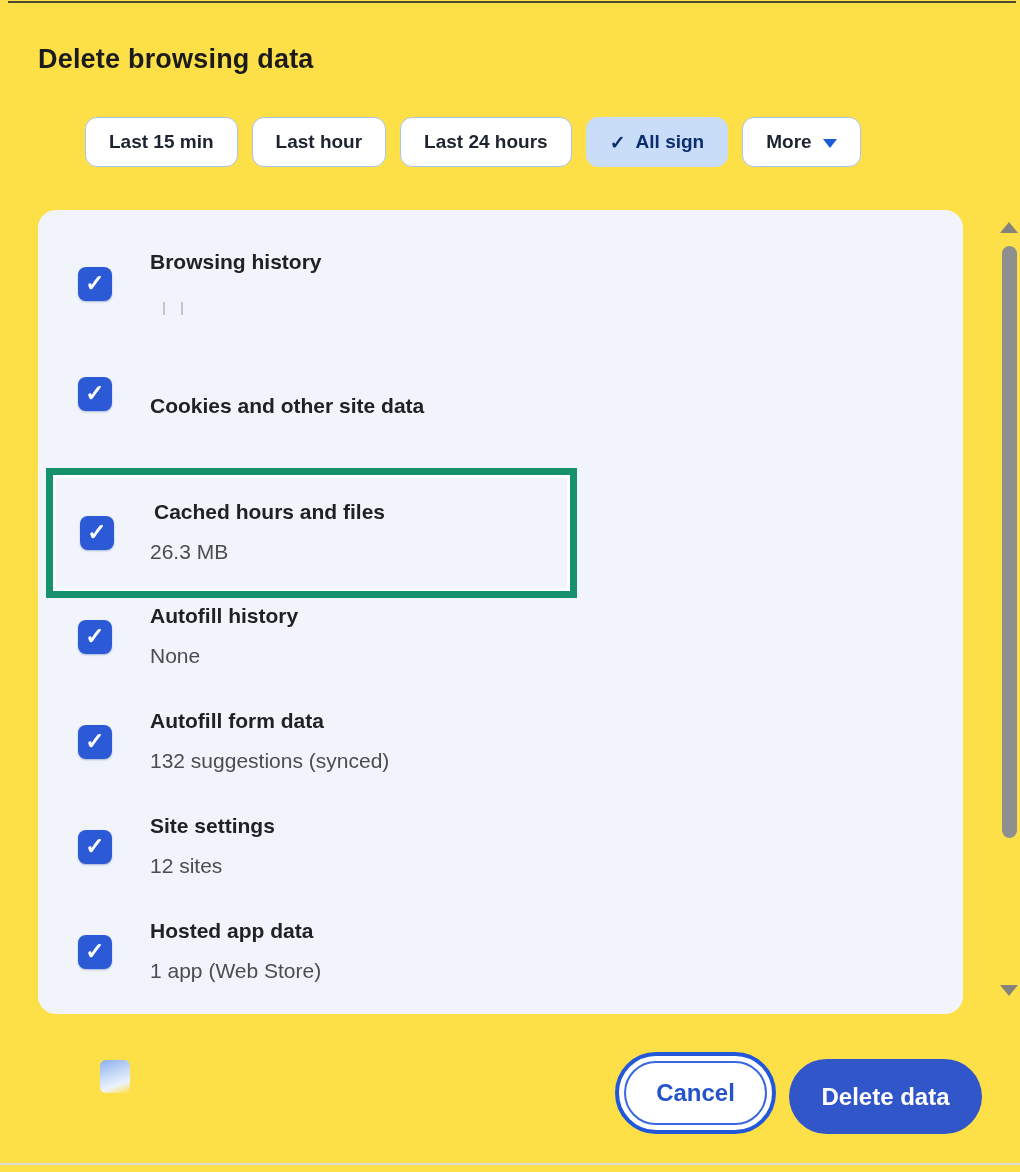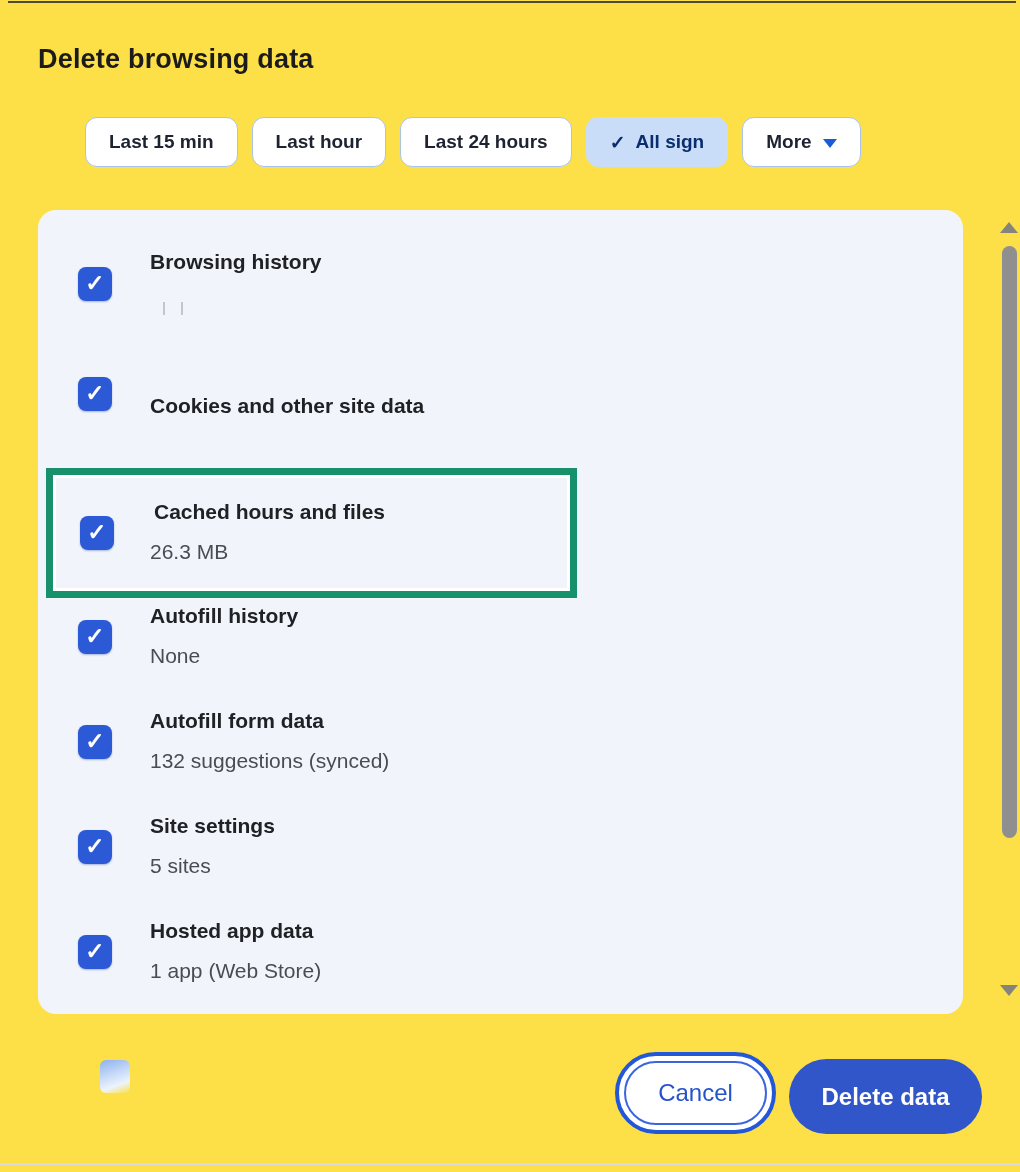--- a/index.html
+++ b/index.html
@@ -60,21 +60,21 @@
   .faded-cb{
     position:absolute;left:100px;top:1060px;width:30px;height:33px;border-radius:6px;cursor:pointer;
     background:linear-gradient(160deg,#8cb0ee 0%,#c3d7f7 40%,#ecf3fd 72%,rgba(255,255,255,0) 100%);
   }
   .btn-cancel{
     position:absolute;left:615px;top:1052px;width:161px;height:82px;border-radius:42px;
     border:4px solid #2257da;background:#ffffff;padding:5px;display:flex;cursor:pointer;
   }
   .btn-cancel .inner{
     flex:1;border:2px solid #3a66dd;border-radius:33px;display:flex;align-items:center;justify-content:center;
-    color:#2553cc;font-size:24px;font-weight:400;background:#ffffff;
+    color:#2553cc;font-size:24px;font-weight:700;background:#ffffff;
   }
   .btn-delete{
     position:absolute;left:789px;top:1059px;width:193px;height:75px;border-radius:38px;
     background:#3156c9;color:#ffffff;font-size:24px;font-weight:700;
     display:flex;align-items:center;justify-content:center;cursor:pointer;border:none;
   }
   .bottom-line{position:absolute;left:0;top:1163px;width:1020px;height:2px;background:#dadada;}
 </style>
 </head>
 <body>
@@ -135,21 +135,21 @@
   <div class="cb" style="left:78px;top:725px;">
     <span class="mark">✓</span>
   </div>
   <div class="row-label" style="top:709px;">Autofill form data</div>
   <div class="row-sub" style="top:749px;">132 suggestions (synced)</div>
 
   <div class="cb" style="left:78px;top:830px;">
     <span class="mark">✓</span>
   </div>
   <div class="row-label" style="top:814px;">Site settings</div>
-  <div class="row-sub" style="top:854px;">5 sites</div>
+  <div class="row-sub" style="top:854px;">12 sites</div>
 
   <div class="cb" style="left:78px;top:935px;">
     <span class="mark">✓</span>
   </div>
   <div class="row-label" style="top:919px;">Hosted app data</div>
   <div class="row-sub" style="top:959px;">1 app (Web Store)</div>
 
   <div class="scroll-up-tri"></div>
   <div class="scroll-thumb"></div>
   <div class="scroll-down-tri"></div>

